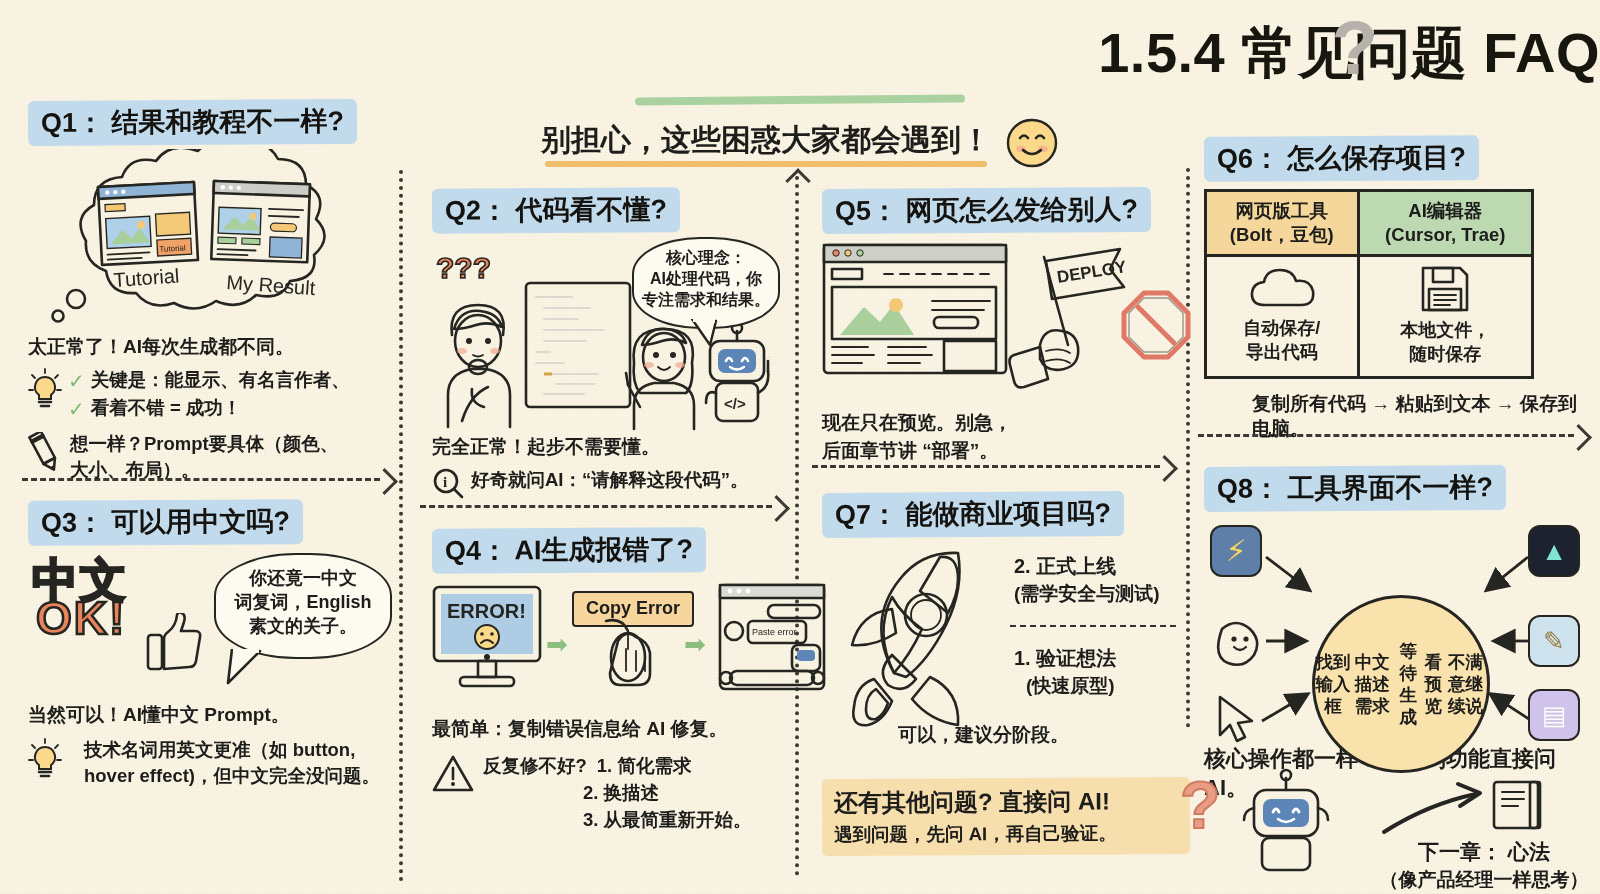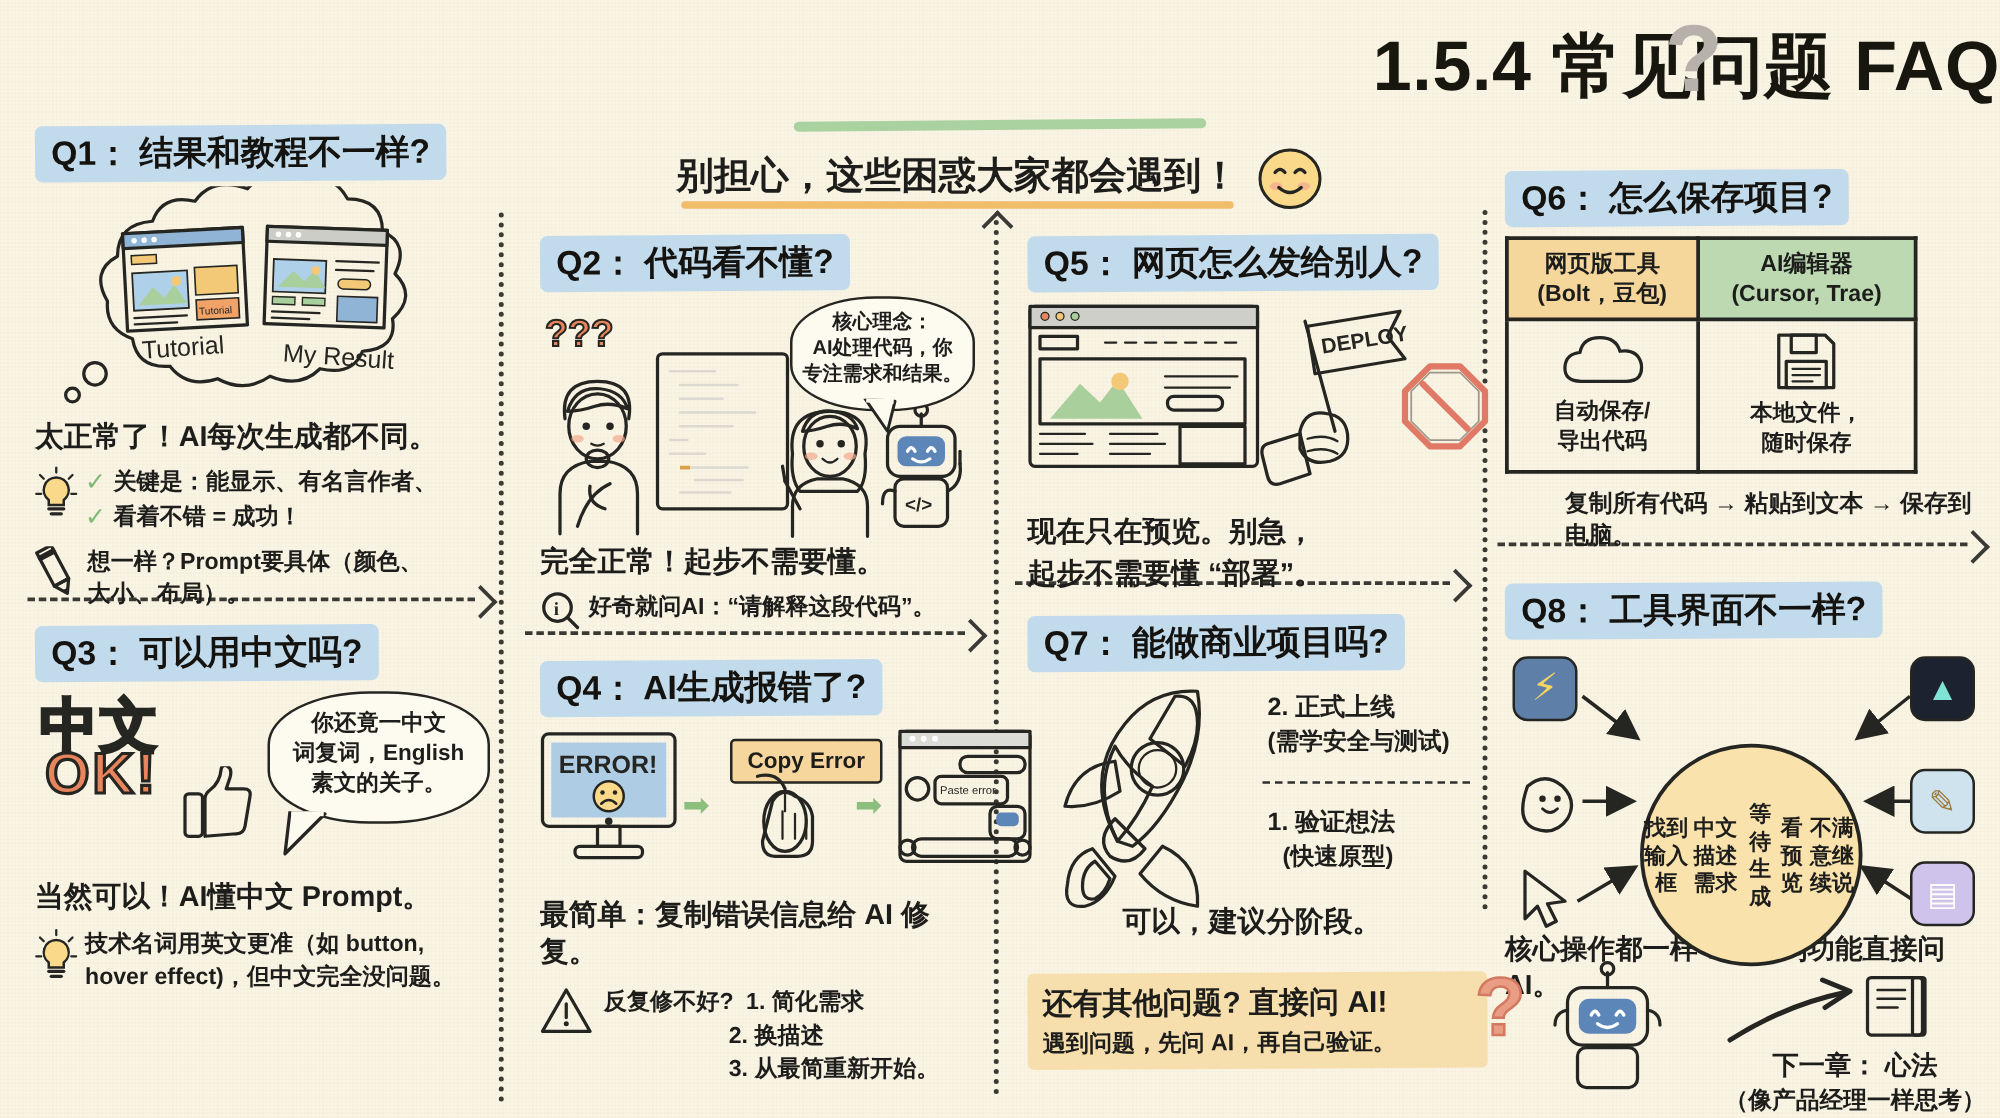--- a/index.html
+++ b/index.html
@@ -45,21 +45,21 @@
     position:absolute; right:222px; top:-6px;
   }
 
   
   .panel { position:absolute; }
   .qhead {
     display:inline-block; font-size:27px; font-weight:700; color:#141310;
     background:#c2dbec; padding:4px 13px 5px; border-radius:6px;
     transform: rotate(-.35deg); white-space:nowrap;
   }
-  .body-line { font-size:23px; font-weight:700; line-height:1.3; }
+  .body-line { font-size:19px; font-weight:700; line-height:1.3; }
   .sub-line  { font-size:18.5px; font-weight:600; line-height:1.3; }
 
   
   .vdiv {
     position:absolute; width:0; border-left:4px dotted #3a3a35;
   }
   .harrow {
     position:absolute; height:0; border-top:3px dashed #3a3a35;
   }
   .harrow:after {
@@ -261,21 +261,21 @@
         <div>素文的关子。</div>
       </div>
       <svg class="abs" style="left:198px; top:98px;" width="50" height="38" viewBox="0 0 50 38">
         <path d="M6 0 L34 2 L2 34 Z" fill="#fdfaf0" stroke="#252521" stroke-width="2.6" stroke-linejoin="round"></path>
         <line x1="7" y1="1" x2="33" y2="2" stroke="#fdfaf0" stroke-width="4"></line>
       </svg>
     </div>
 
     <div class="body-line" style="margin-top:2px;">当然可以！AI懂中文 Prompt。</div>
 
-    <div style="margin-top:10px; display:flex; gap:6px;">
+    <div style="margin-top:10px; display:flex; gap:22px;">
       <svg width="34" height="46" viewBox="0 0 34 46">
         <path d="M17 9a10 10 0 0 1 6 18v4h-12v-4a10 10 0 0 1 6 -18z" fill="#fbd98a" stroke="#252521" stroke-width="2"></path>
         <line class="ink" x1="11" y1="34" x2="23" y2="34"></line>
         <line class="ink" x1="13" y1="38" x2="21" y2="38"></line>
         <g class="ink-thin">
             <line x1="17" y1="1" x2="17" y2="5"></line>
             <line x1="4" y1="7" x2="7" y2="10"></line>
             <line x1="30" y1="7" x2="27" y2="10"></line>
             <line x1="1" y1="22" x2="5" y2="22"></line>
             <line x1="33" y1="22" x2="29" y2="22"></line>
@@ -395,21 +395,21 @@
         <circle cx="50" cy="49" r="1.8" fill="#252521"></circle>
         <circle cx="60" cy="49" r="1.8" fill="#252521"></circle>
         <path d="M49 58q6 -6 12 0" stroke="#252521" stroke-width="2" fill="none" stroke-linecap="round"></path>
         <rect class="ink" x="46" y="76" width="18" height="16" fill="#b9b9b5"></rect>
         <rect class="ink" x="28" y="92" width="54" height="9" rx="4" fill="#cfcfca"></rect>
         <circle cx="55" cy="72" r="3" fill="#252521"></circle>
       </svg>
 
       <div class="abs" style="left:114px; top:48px; font-size:26px; color:#8cbf7e;">➡</div>
 
-      <div class="abs" style="left:152px; top:10px; background:#f6d69c; border:2.4px solid #252521; border-radius:4px;
+      <div class="abs" style="left:140px; top:10px; background:#f6d69c; border:2.4px solid #252521; border-radius:4px;
            padding:5px 12px 6px; font-size:18px; font-weight:600;">Copy Error</div>
 
       <svg class="abs" style="left:166px; top:34px;" width="80" height="80" viewBox="0 0 80 80">
         <path class="ink" d="M8 6 q16 -4 22 10" fill="none"></path>
         <ellipse class="ink" cx="30" cy="42" rx="17" ry="24" fill="#dde7ef"></ellipse>
         <line class="ink-thin" x1="30" y1="20" x2="30" y2="34"></line>
         <path class="ink" d="M20 26 q8 -12 18 -4 q12 4 14 16 v20 q0 12 -12 12 h-18 q-10 0 -10 -12z" fill="#fbdfc8"></path>
         <path class="ink-thin" d="M28 34 v22 M38 36 v20 M47 40 v16"></path>
       </svg>
 
@@ -497,21 +497,21 @@
       </svg>
 
       <svg class="abs" style="left:298px; top:48px;" width="72" height="72" viewBox="0 0 72 72">
         <path d="M24 4 H48 L68 24 V48 L48 68 H24 L4 48 V24 Z" fill="none" stroke="#e07a66" stroke-width="5" stroke-linejoin="round"></path>
         <path d="M24 9 H48 L63 24 V48 L48 63 H24 L9 48 V24 Z" fill="none" stroke="#252521" stroke-width="1.4" stroke-linejoin="round" opacity=".45"></path>
         <line x1="18" y1="18" x2="54" y2="54" stroke="#e07a66" stroke-width="5" stroke-linecap="round"></line>
       </svg>
     </div>
 
     <div class="body-line" style="margin-top:10px;">现在只在预览。别急，</div>
-    <div class="body-line" style="margin-top:3px;">起步不需要懂 “部署”。</div>
+    <div class="body-line" style="margin-top:3px;">后面章节讲 “部署”。</div>
   </div>
 
   <div class="panel" style="left:822px; top:492px; width:362px;">
     <div class="qhead">Q7： 能做商业项目吗?</div>
 
     <div style="position:relative; height:190px; margin-top:4px;">
       <svg class="abs" style="left:0px; top:6px;" width="200" height="186" viewBox="0 0 200 186">
         <path class="ink" d="M72 126 q-28 -52 6 -94 q22 -28 58 -26 q6 36 -12 72 q-18 36 -40 52z" fill="#fdfcf6"></path>
         <path class="ink" d="M118 10 q18 -2 18 22 q0 16 -10 34 l-28 -22z" fill="#e8724e"></path>
         <path class="ink" d="M72 126 q-20 -40 -2 -76 q10 18 30 32 q-12 26 -28 44z" fill="#b6d3b0"></path>

